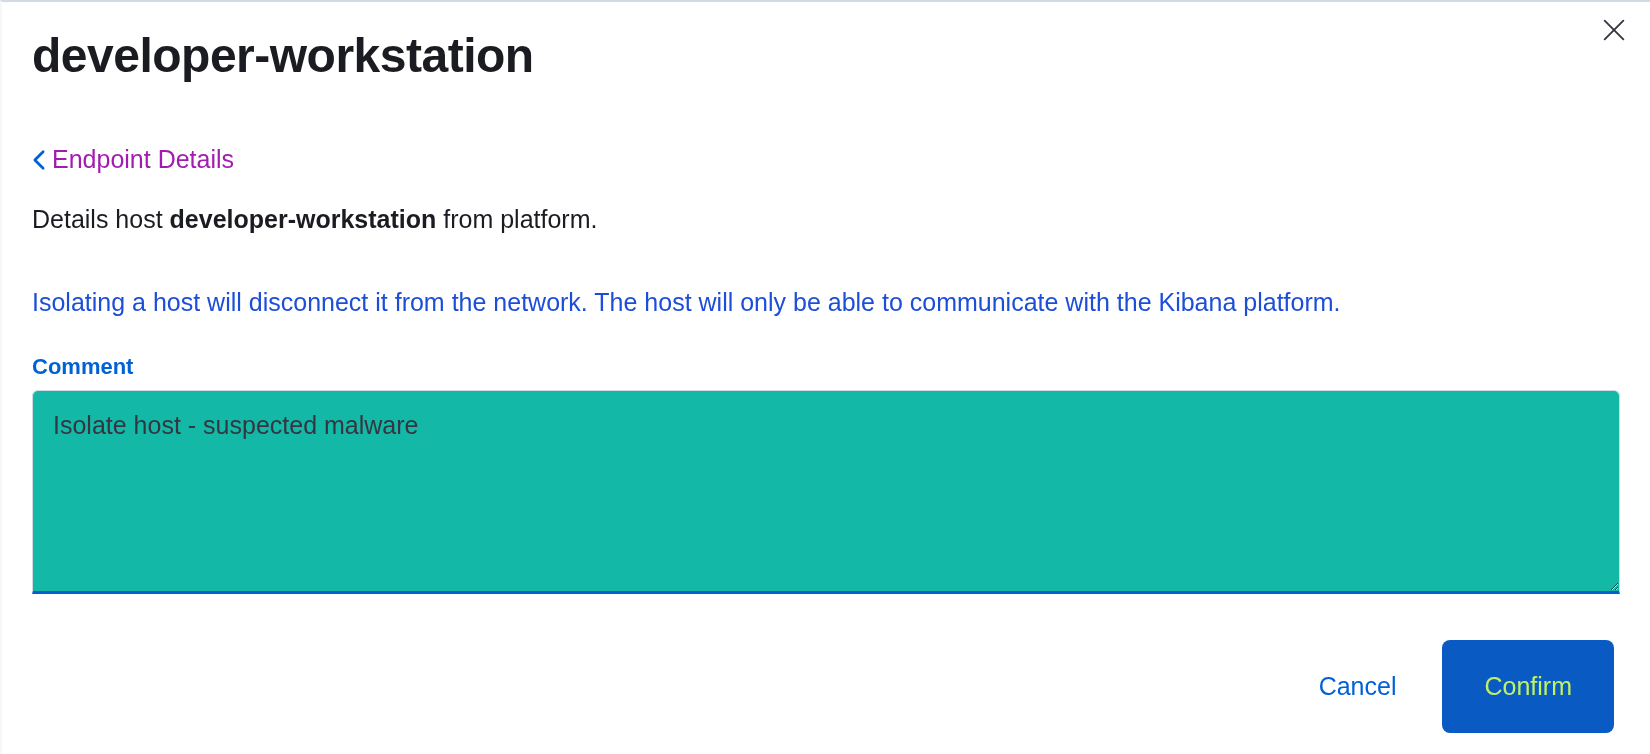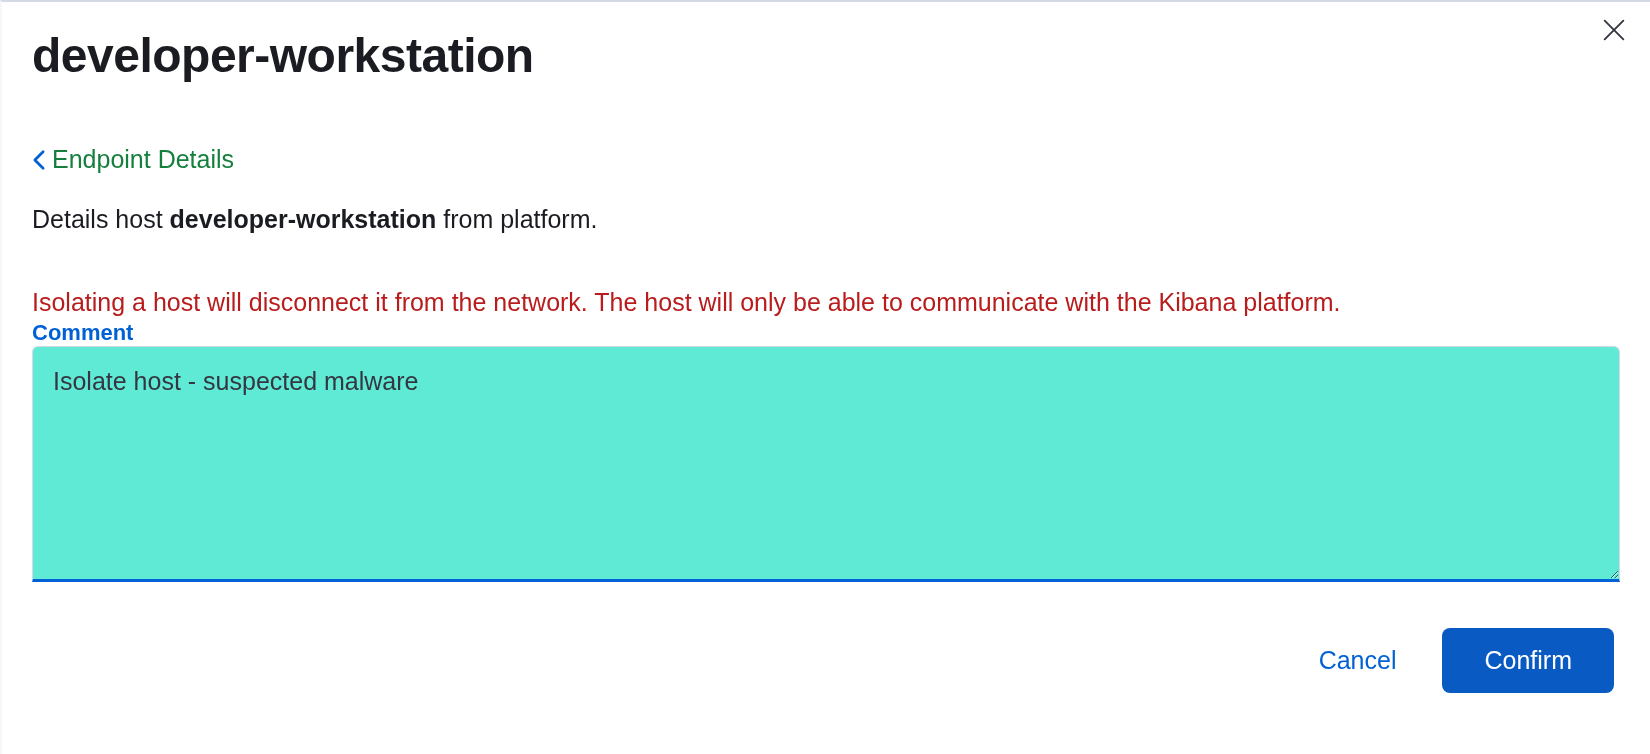--- a/index.html
+++ b/index.html
@@ -36,21 +36,21 @@
       font-size: 48px;
       font-weight: 700;
       letter-spacing: -0.5px;
       color: #1a1c21;
       margin-bottom: 62px;
     }
     .back-link {
       display: inline-flex;
       align-items: center;
       gap: 6px;
-      color: #15803d;
+      color: #a21caf;
       font-size: 25px;
       font-weight: 500;
       text-decoration: none;
       cursor: pointer;
       margin-bottom: 28px;
     }
     .back-link svg {
       width: 14px;
       height: 22px;
     }
@@ -58,42 +58,44 @@
       font-size: 25px;
       color: #1a1c21;
       margin-bottom: 48px;
       line-height: 1.4;
     }
     .sentence .bold {
       font-weight: 700;
     }
     .description {
       font-size: 25px;
-      color: #b91c1c;
+      color: #1d4ed8;
+      margin-bottom: 34px;
       line-height: 1.4;
     }
     .field-label {
       font-size: 22px;
       font-weight: 600;
       color: #0061d5;
+      margin-bottom: 10px;
     }
     .textarea-wrap {
       position: relative;
     }
     textarea {
       width: 100%;
-      height: 236px;
+      height: 204px;
       padding: 16px 20px;
       font-size: 25px;
       font-family: inherit;
       color: #343741;
       border: 1px solid #d3dae6;
       border-bottom: 3px solid #0061d5;
       border-radius: 6px 6px 0 0;
-      background: #5eead4;
+      background: #14b8a6;
       resize: both;
       outline: none;
       line-height: 1.45;
     }
     .actions {
       display: flex;
       justify-content: flex-end;
       gap: 24px;
       margin-top: 42px;
       padding-right: 6px;
@@ -102,25 +104,25 @@
       background: none;
       border: none;
       color: #0061d5;
       font-size: 25px;
       font-weight: 500;
       cursor: pointer;
       padding: 14px 22px;
     }
     .btn-confirm {
       background: #0a5ac4;
-      color: #ffffff;
+      color: #bef264;
       border: none;
       font-size: 25px;
       font-weight: 500;
-      padding: 18px 42px;
+      padding: 32px 42px;
       border-radius: 8px;
       cursor: pointer;
     }
   </style>
 </head>
 <body>
 
 <div class="close-btn">
   <svg viewBox="0 0 24 24" fill="none" stroke="currentColor" stroke-width="1.6" stroke-linecap="round">
     <line x1="4" y1="4" x2="20" y2="20"></line>

